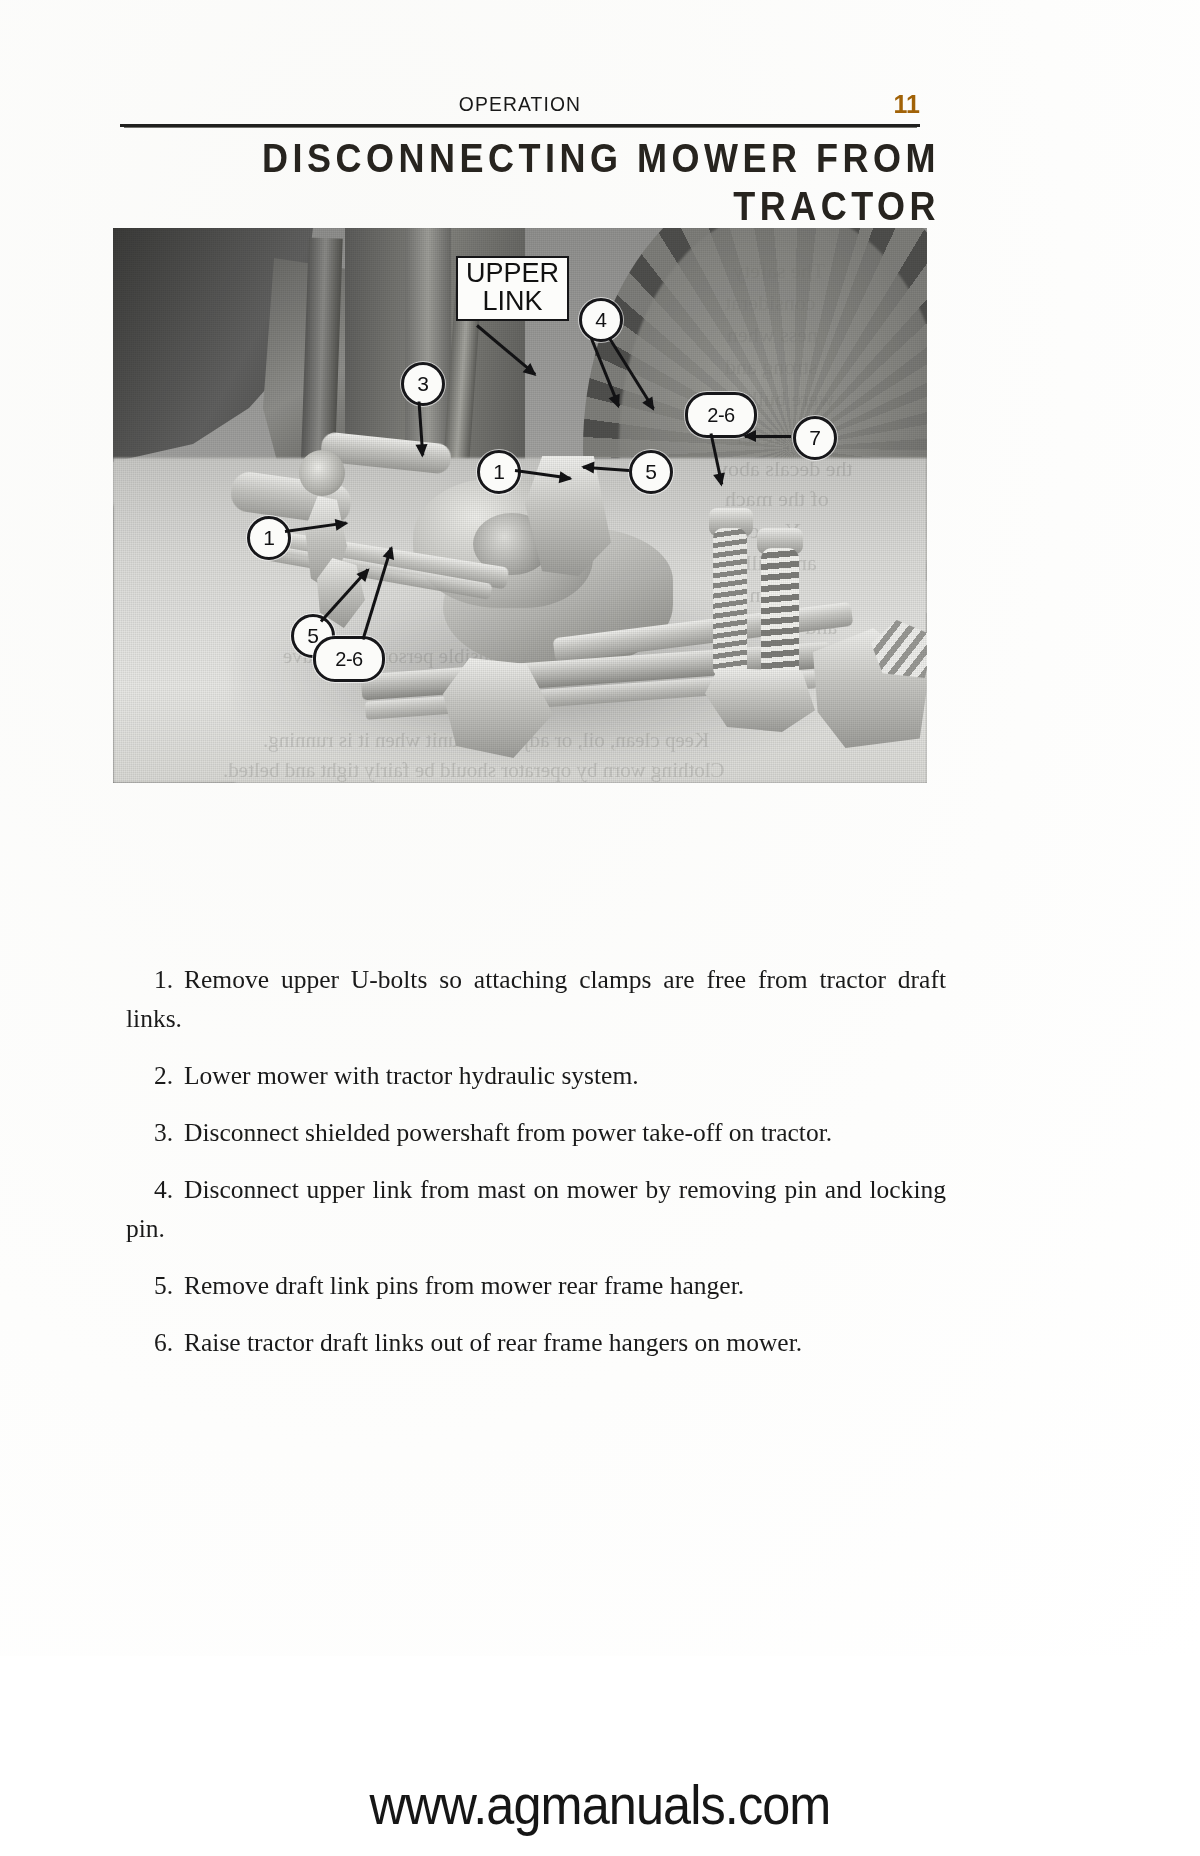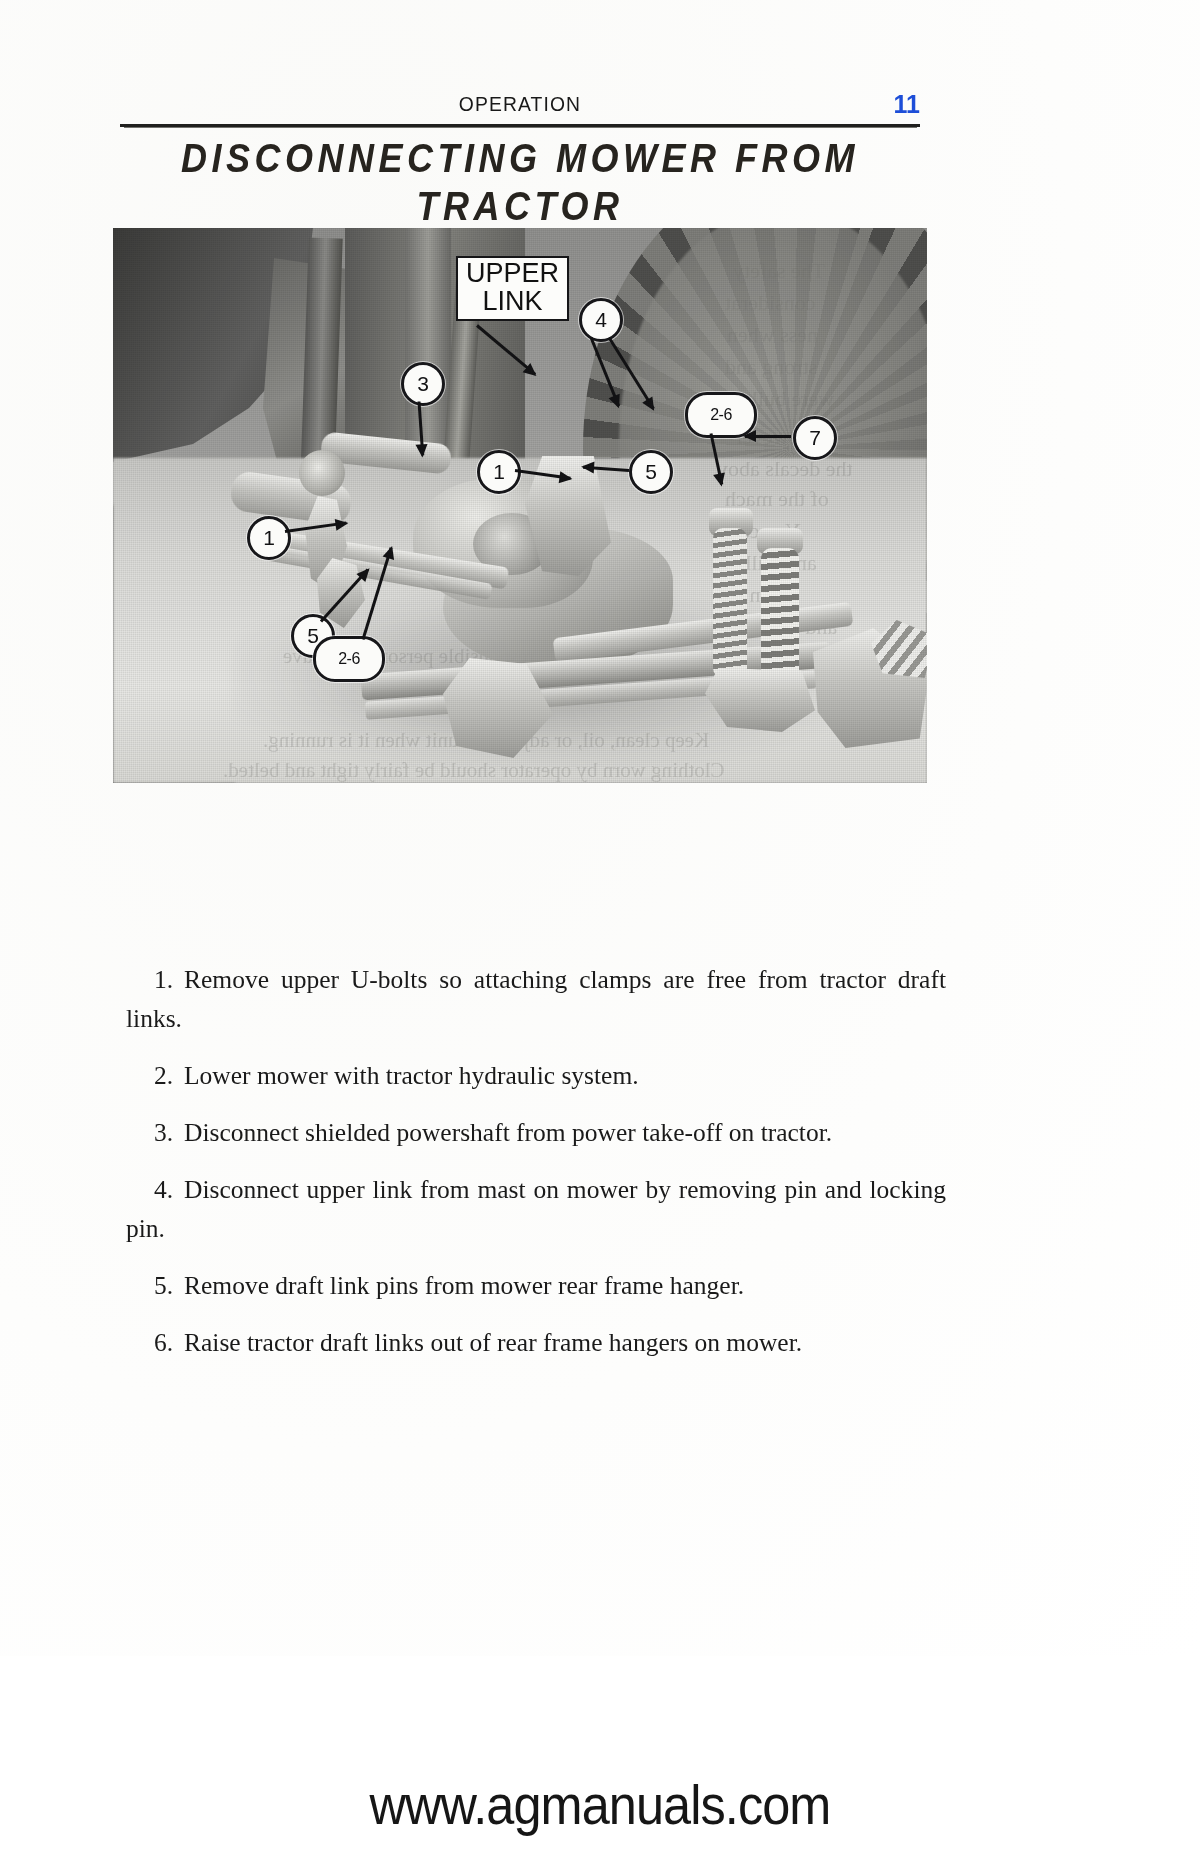--- a/index.html
+++ b/index.html
@@ -53,21 +53,21 @@
     color: #191919;
     transform: scaleX(0.92);
   }
   #page-number {
     position: absolute;
     right: 0;
     top: -2px;
     font-family: "Liberation Sans", sans-serif;
     font-weight: bold;
     font-size: 25px;
-    color: #1d4ed8;
+    color: #a16207;
   }
   #head-rule {
     position: absolute;
     left: 120px;
     top: 124px;
     width: 800px;
     height: 0;
     border-top: 3px solid #20201e;
   }
   #head-rule-2 {
@@ -79,28 +79,27 @@
     border-top: 1px solid #45453f;
     opacity: .75;
   }
 
   
   #doc-title {
     position: absolute;
     left: 100px;
     top: 136px;
     width: 840px;
-    text-align: center;
+    text-align: right;
     font-family: "Liberation Sans", sans-serif;
     font-weight: bold;
     font-size: 36px;
     line-height: 40px;
     letter-spacing: 4.5px;
     color: #27241f;
-    font-style: italic;
   }
   #doc-title .tl {
     display: block;
     transform: scaleY(1.12);
     transform-origin: center top;
   }
   #doc-title .tl2 { margin-top: 8px; }
 
   
   #photo-frame {
@@ -404,21 +403,21 @@
     color: #121214;
     box-shadow: 0 0 0 1px rgba(255,255,255,.6);
   }
   .callout.circ {
     width: 38px; height: 38px;
     border-radius: 50%;
   }
   .callout.oval {
     width: 66px; height: 40px;
     border-radius: 22px;
-    font-size: 16px;
+    font-size: 20px;
     letter-spacing: -0.5px;
   }
   .leader {
     position: absolute;
     background: #121214;
     height: 3px;
     transform-origin: left center;
   }
   .leader::after {
     content: "";

